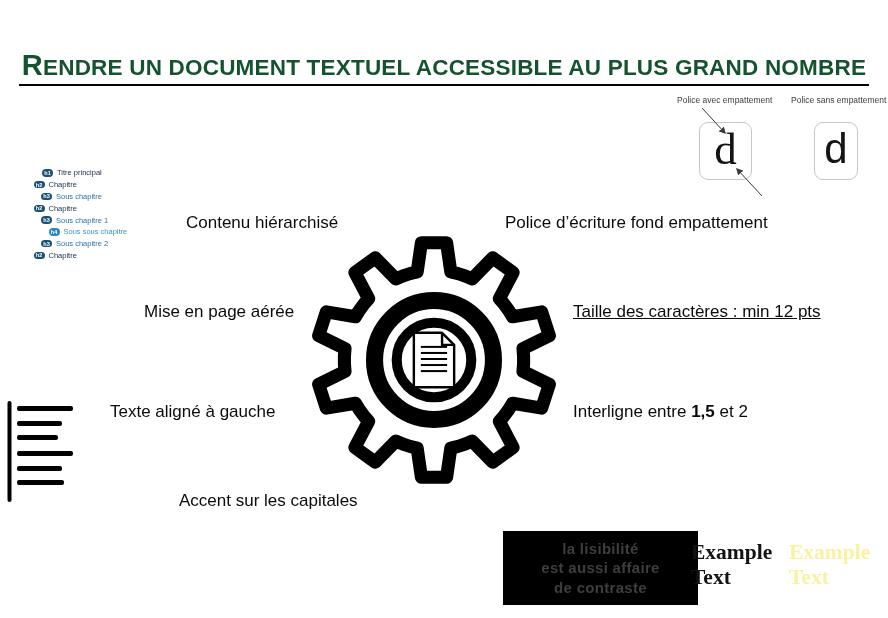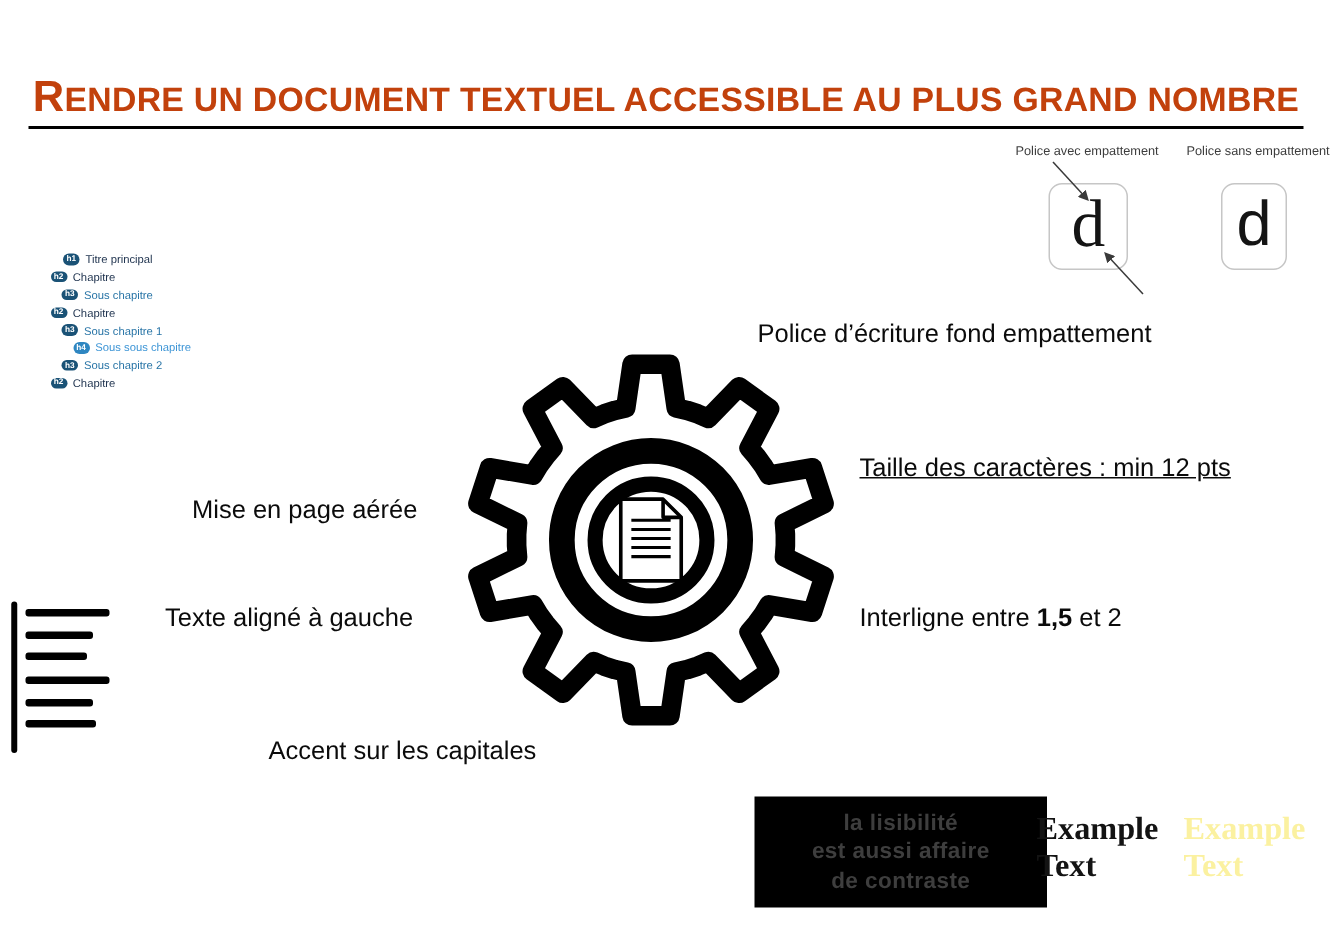--- a/index.html
+++ b/index.html
@@ -16,21 +16,21 @@
     position: absolute;
     top: 49px; left: 0; right: 0;
     text-align: center;
   }
   .title h1 {
     display: inline-block;
     font-family: "Liberation Sans", sans-serif;
     font-weight: 700;
     font-size: 22.5px;
     letter-spacing: 0.2px;
-    color: #c2410c;
+    color: #14532d;
     text-transform: uppercase;
     border-bottom: 2.5px solid #000;
     padding: 0 3px 2px 3px;
   }
   .title h1::first-letter { font-size: 29px; }
 
   
   .font-label {
     position: absolute;
     font-size: 8.5px;
@@ -68,21 +68,21 @@
 
   
   .principle {
     position: absolute;
     font-size: 17px;
     color: #0b0b0b;
     white-space: nowrap;
   }
   .p-contenu   { left: 186px; top: 213px; }
   .p-police    { left: 505px; top: 213px; }
-  .p-mise      { left: 128px; top: 302px; margin-top: 28px; }
+  .p-mise      { left: 144px; top: 302px; }
   .p-taille    { left: 573px; top: 302px; text-decoration: underline; }
   .p-aligne    { left: 110px; top: 402px; }
   .p-interligne{ left: 573px; top: 402px; }
   .p-accent    { left: 179px; top: 491px; }
   .p-contraste { left: 515px; top: 491px; }
   .bold { font-weight: 700; }
 
   
   .align-icon { position: absolute; left: 4px; top: 398px; width: 74px; height: 108px; }
 
@@ -182,20 +182,21 @@
           <line x1="117" y1="117" x2="143" y2="117"></line>
           <line x1="117" y1="123" x2="143" y2="123"></line>
           <line x1="117" y1="129" x2="143" y2="129"></line>
           <line x1="117" y1="135" x2="143" y2="135"></line>
           <line x1="117" y1="141" x2="143" y2="141"></line>
         </g>
       </g>
     </svg>
   </div>
 
+  <div class="principle p-contenu">Contenu hiérarchisé</div>
   <div class="principle p-police">Police d’écriture fond empattement</div>
   <div class="principle p-mise">Mise en page aérée</div>
   <div class="principle p-taille">Taille des caractères : min 12 pts</div>
   <div class="principle p-aligne">Texte aligné à gauche</div>
   <div class="principle p-interligne"><span>Interligne entre </span><span class="bold">1,5</span><span> et 2</span></div>
   <div class="principle p-accent">Accent sur les capitales</div>
 
   <svg class="align-icon" viewBox="0 0 74 108">
     <rect x="3.5" y="3" width="4" height="101" rx="2" fill="#000"></rect>
     <rect x="13" y="8" width="56" height="5" rx="2" fill="#000"></rect>

